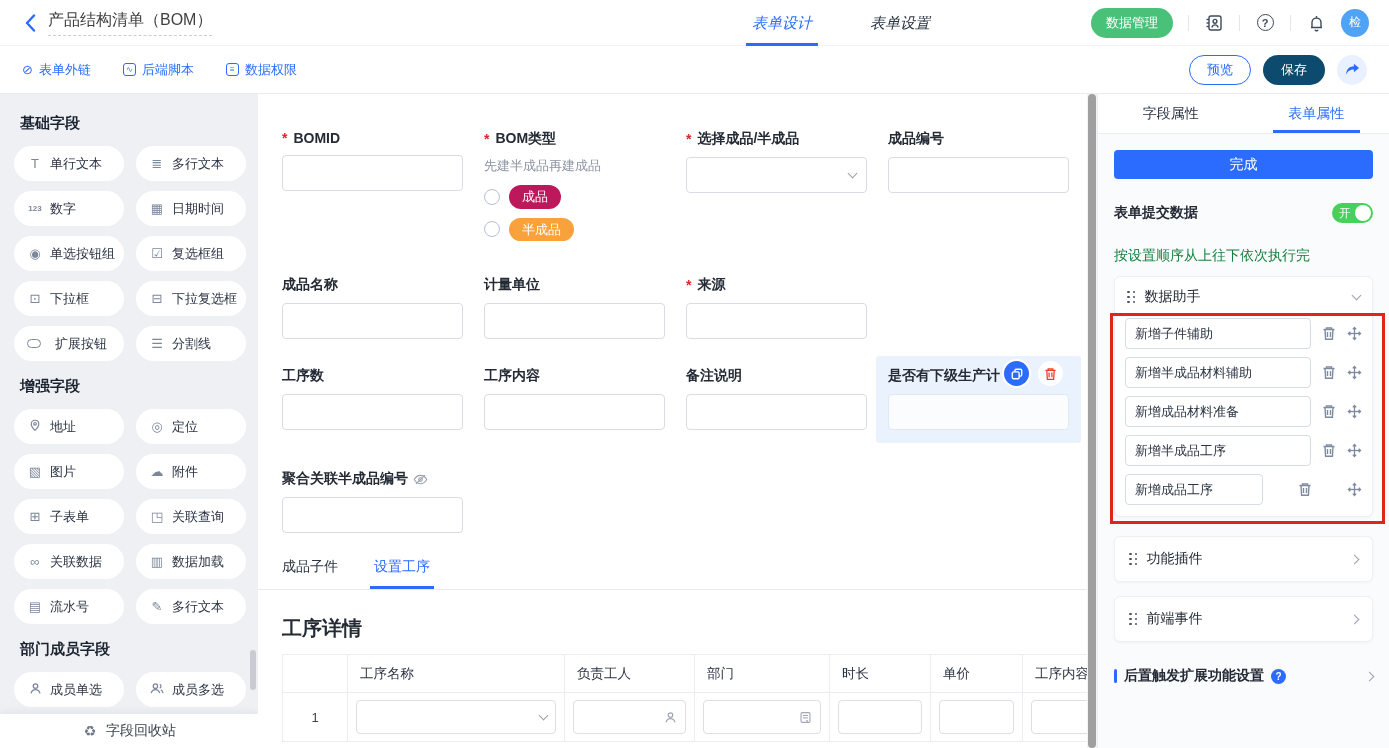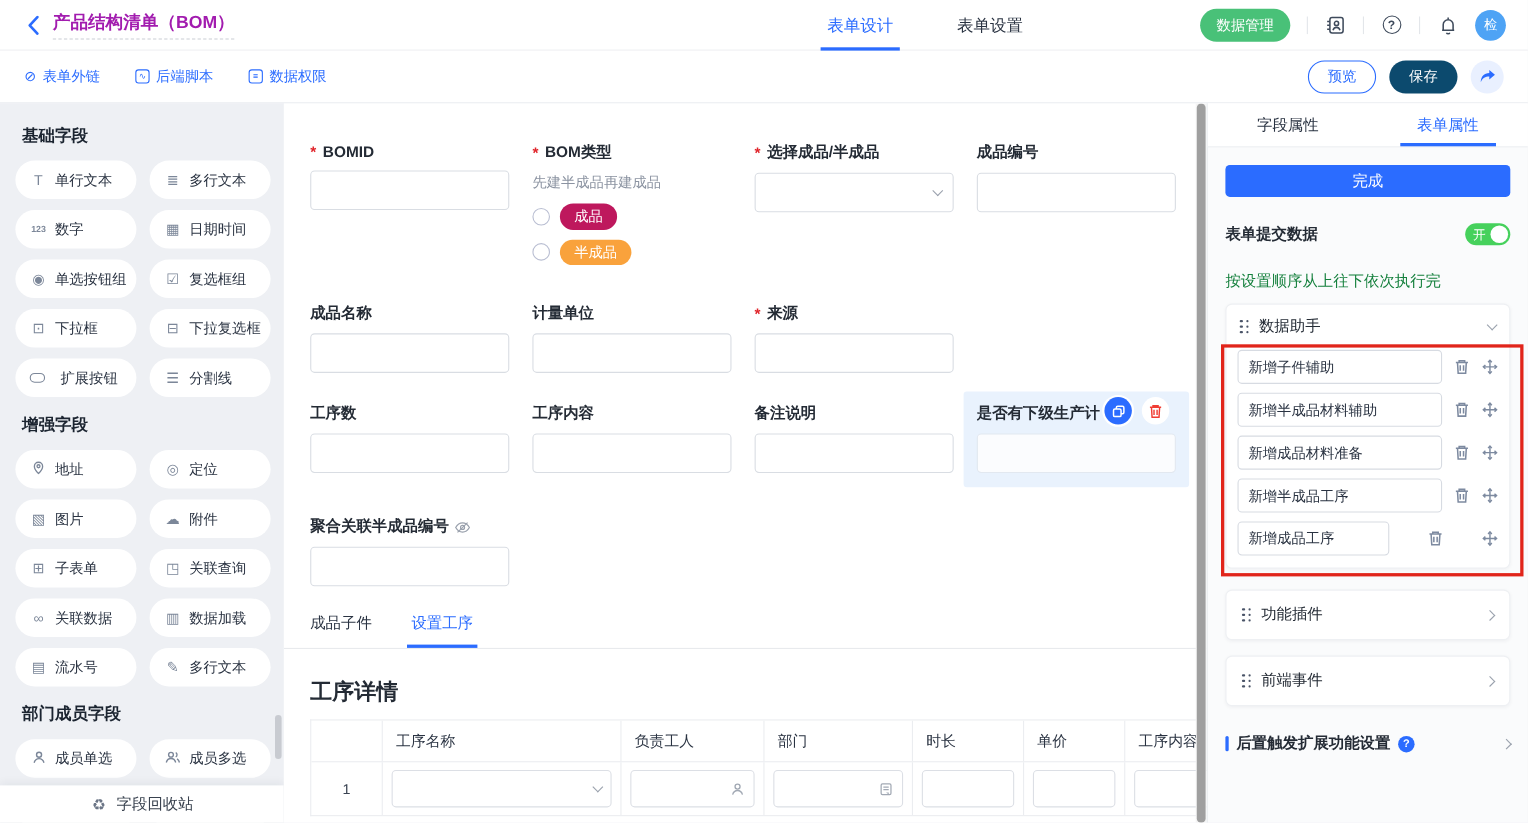--- a/index.html
+++ b/index.html
@@ -2,22 +2,22 @@
 <html><head>
 <meta charset="utf-8">
 <style>
 * { margin:0; padding:0; box-sizing:border-box; }
 html,body { width:1389px; height:748px; overflow:hidden; }
 body { font-family:"Liberation Sans","DejaVu Sans",sans-serif; color:#20242b; background:#eef0f4; font-size:14px; }
 
 
 .header { height:46px; background:#fff; display:flex; align-items:center; padding:0 20px; position:relative; border-bottom:1px solid #f0f1f4; }
 .back { width:20px; height:20px; display:flex; align-items:center; justify-content:center; cursor:pointer; }
-.h-title { font-size:16px; font-weight:bold; color:#a21caf; margin-left:8px; padding-bottom:4px; border-bottom:1px dashed #c9cdd4; }
-.h-tabs { position:absolute; left:752px; top:0; height:46px; display:flex; gap:58px; }
+.h-title { font-size:16px; font-weight:normal; color:#404040; margin-left:8px; padding-bottom:4px; border-bottom:1px dashed #c9cdd4; }
+.h-tabs { position:absolute; left:752px; top:0; height:46px; display:flex; gap:58px;font-style:italic; }
 .h-tab { height:100%; display:flex; align-items:center; font-size:15px; color:#2a3342; position:relative; cursor:pointer; }
 .h-tab.active { color:#2b6cff; }
 .h-tab.active::after { content:""; position:absolute; left:-6px; right:-6px; bottom:0; height:3px; background:#2b6cff; }
 .h-right { margin-left:auto; display:flex; align-items:center; gap:15px; }
 .btn-green { background:#49c178; color:#fff; border:none; border-radius:15px; padding:6px 15px; font-size:13px; cursor:pointer; }
 .vdiv { width:1px; height:16px; background:#e3e6ea; }
 .h-icon { width:20px; height:20px; display:flex; align-items:center; justify-content:center; color:#3e4a5b; cursor:pointer; }
 .help-circle { width:17px; height:17px; border:1.4px solid #3e4a5b; border-radius:50%; font-size:11px; font-weight:bold; display:flex; align-items:center; justify-content:center; color:#3e4a5b; }
 .avatar { width:28px; height:28px; border-radius:50%; background:#4ea3f5; color:#fff; font-size:12px; display:flex; align-items:center; justify-content:center; cursor:pointer; }
 

